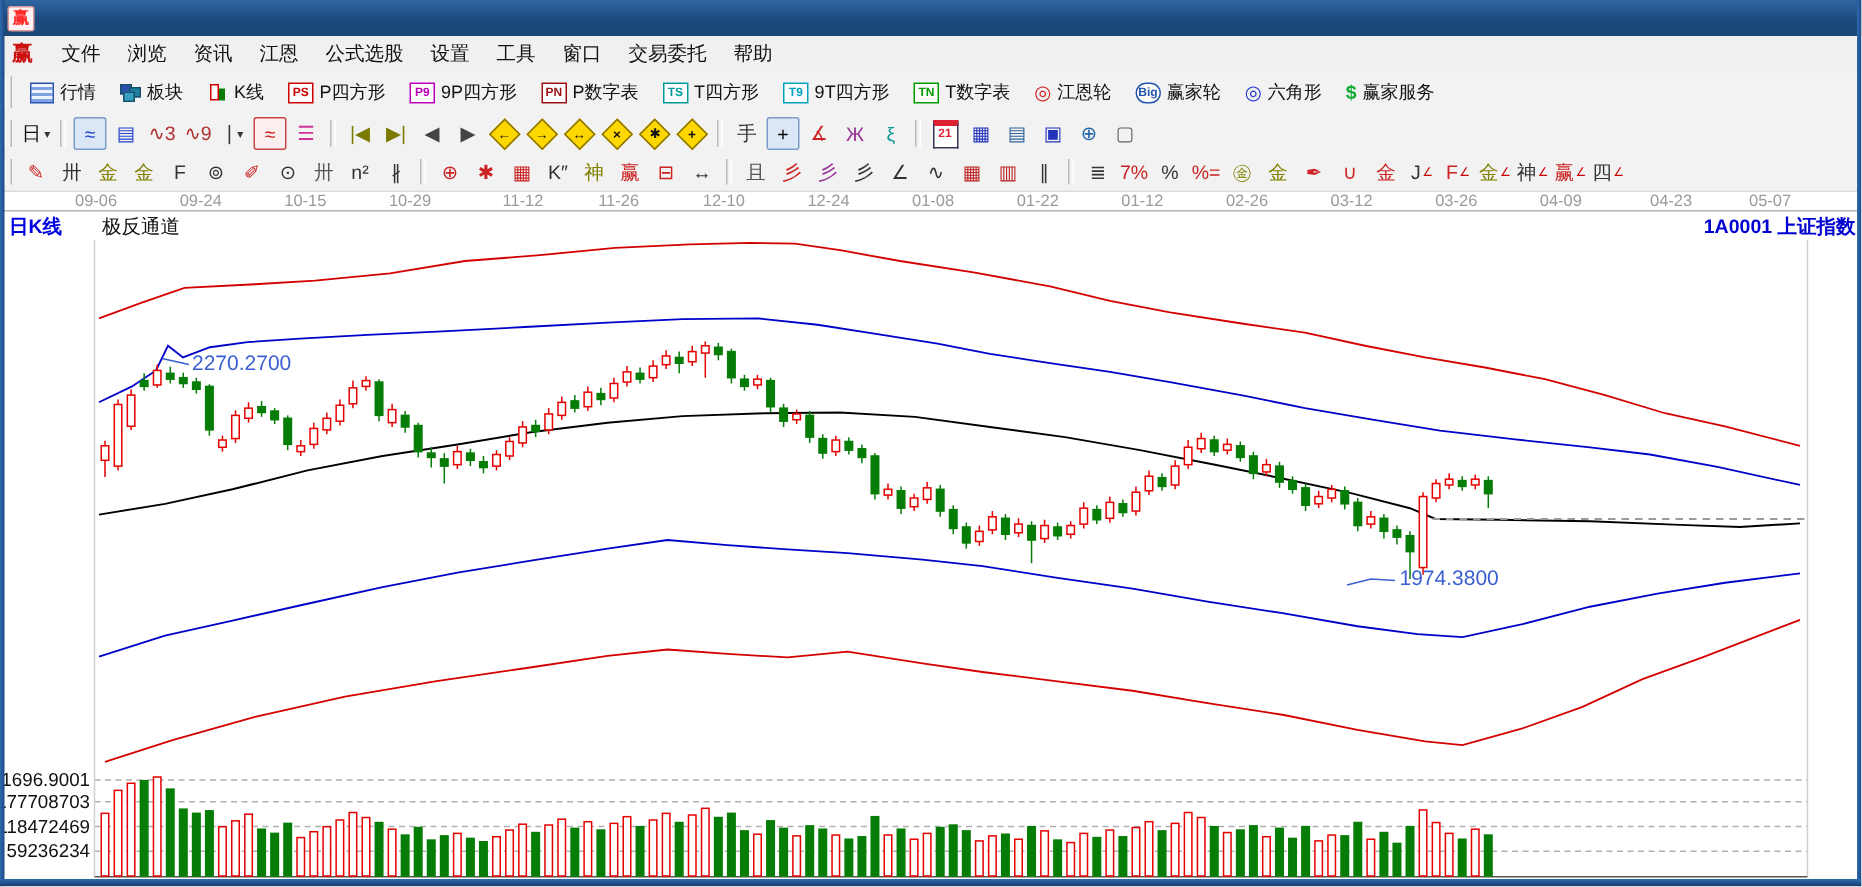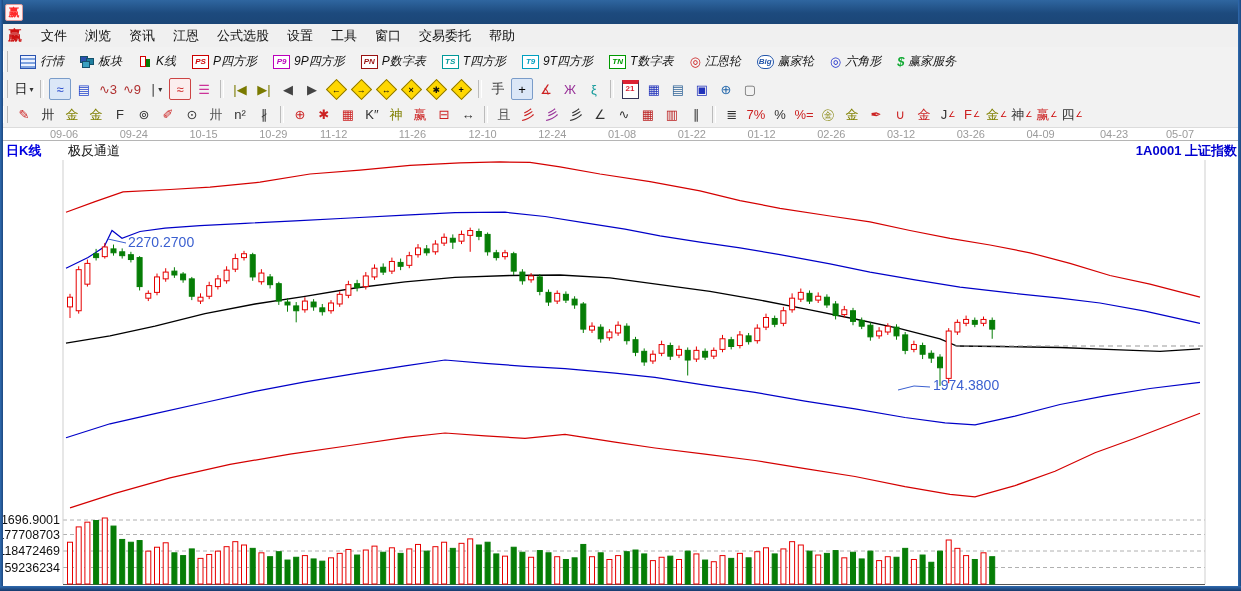--- a/index.html
+++ b/index.html
@@ -15,21 +15,21 @@
   .titlebar .logo{color:#ff2a2a;background:#fff2f2;border:1px solid #d99;border-radius:2px;font-weight:bold;
                   width:16px;height:15px;line-height:15px;text-align:center;margin:0 5px 0 5px;font-size:11px;}
   
   .menubar{position:absolute;top:24px;left:0;right:0;height:23px;background:#f0f0f0;border-bottom:1px solid #d9d9d9;
            display:flex;align-items:center;font-size:13px;color:#111;z-index:30;}
   .menubar .logo{color:#cc1111;font-weight:bold;font-size:14px;margin:0 10px 0 8px;}
   .menu-item{padding:2px 9px;cursor:default;}
   
   .tb{position:absolute;left:0;right:0;background:#f2f2f2;display:flex;align-items:center;border-bottom:1px solid #dcdcdc;z-index:30;}
   .tb::before{content:"";display:block;width:3px;height:70%;border-left:1px solid #fff;border-right:1px solid #b9b9b9;margin:0 4px 0 3px;}
-  .tb1{top:47px;height:29px;font-style:italic;}
+  .tb1{top:47px;height:29px;}
   .tb2{top:76px;height:26px;}
   .tb3{top:102px;height:25px;}
   .tb .sep{width:2px;height:70%;border-left:1px solid #bbb;border-right:1px solid #fff;margin:0 4px;}
   .bigbtn{display:flex;align-items:center;gap:4px;padding:3px 7px;font-size:12px;color:#111;border:1px solid transparent;border-radius:2px;}
   .badge{display:inline-block;min-width:15px;height:12px;line-height:12px;text-align:center;font-size:8px;font-weight:bold;
          border:1px solid currentColor;background:#fff;}
   .icon-grid{width:14px;height:12px;border:1px solid #2a53b0;background:
       repeating-linear-gradient(180deg,#eef3ff 0 2px,#7fa3e0 2px 4px);}
   .icon-blocks{position:relative;width:14px;height:12px;}
   .icon-blocks i{position:absolute;width:6px;height:5px;background:#1f7f9f;border:1px solid #14506b;}
@@ -390,21 +390,21 @@
         <span class="sub">∠</span>
       </div>
     </div>
 
   <div class="chart">
     <div class="dates" id="dates">
         <span style="left: 50px;">09-06</span>
         <span style="left: 119.75px;">09-24</span>
         <span style="left: 189.5px;">10-15</span>
         <span style="left: 259.25px;">10-29</span>
-        <span style="left: 320px;">11-12</span>
+        <span style="left: 335px;">11-12</span>
         <span style="left: 398.75px;">11-26</span>
         <span style="left: 468.5px;">12-10</span>
         <span style="left: 538.25px;">12-24</span>
         <span style="left: 608px;">01-08</span>
         <span style="left: 677.75px;">01-22</span>
         <span style="left: 747.5px;">01-12</span>
         <span style="left: 817.25px;">02-26</span>
         <span style="left: 887px;">03-12</span>
         <span style="left: 956.75px;">03-26</span>
         <span style="left: 1026.5px;">04-09</span>

